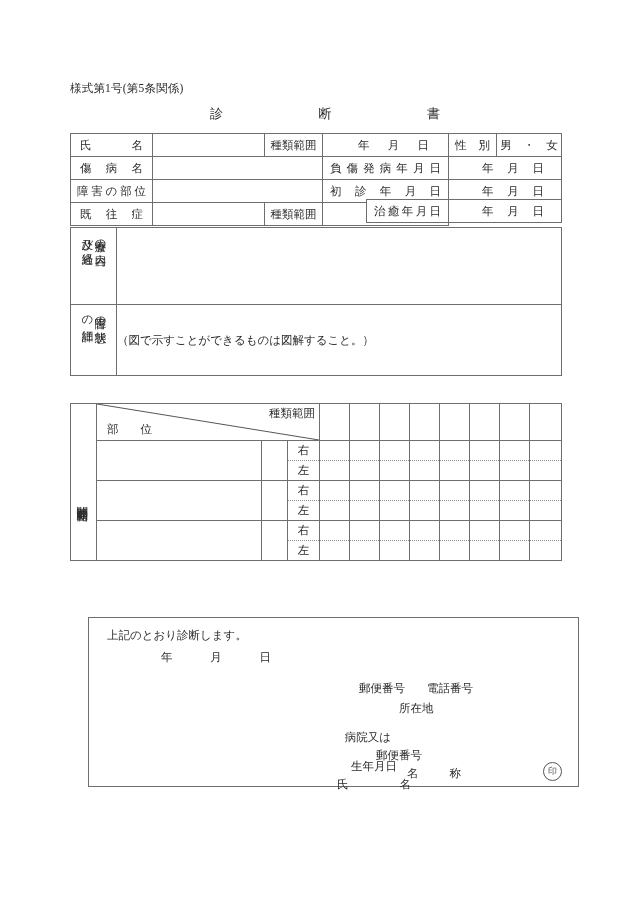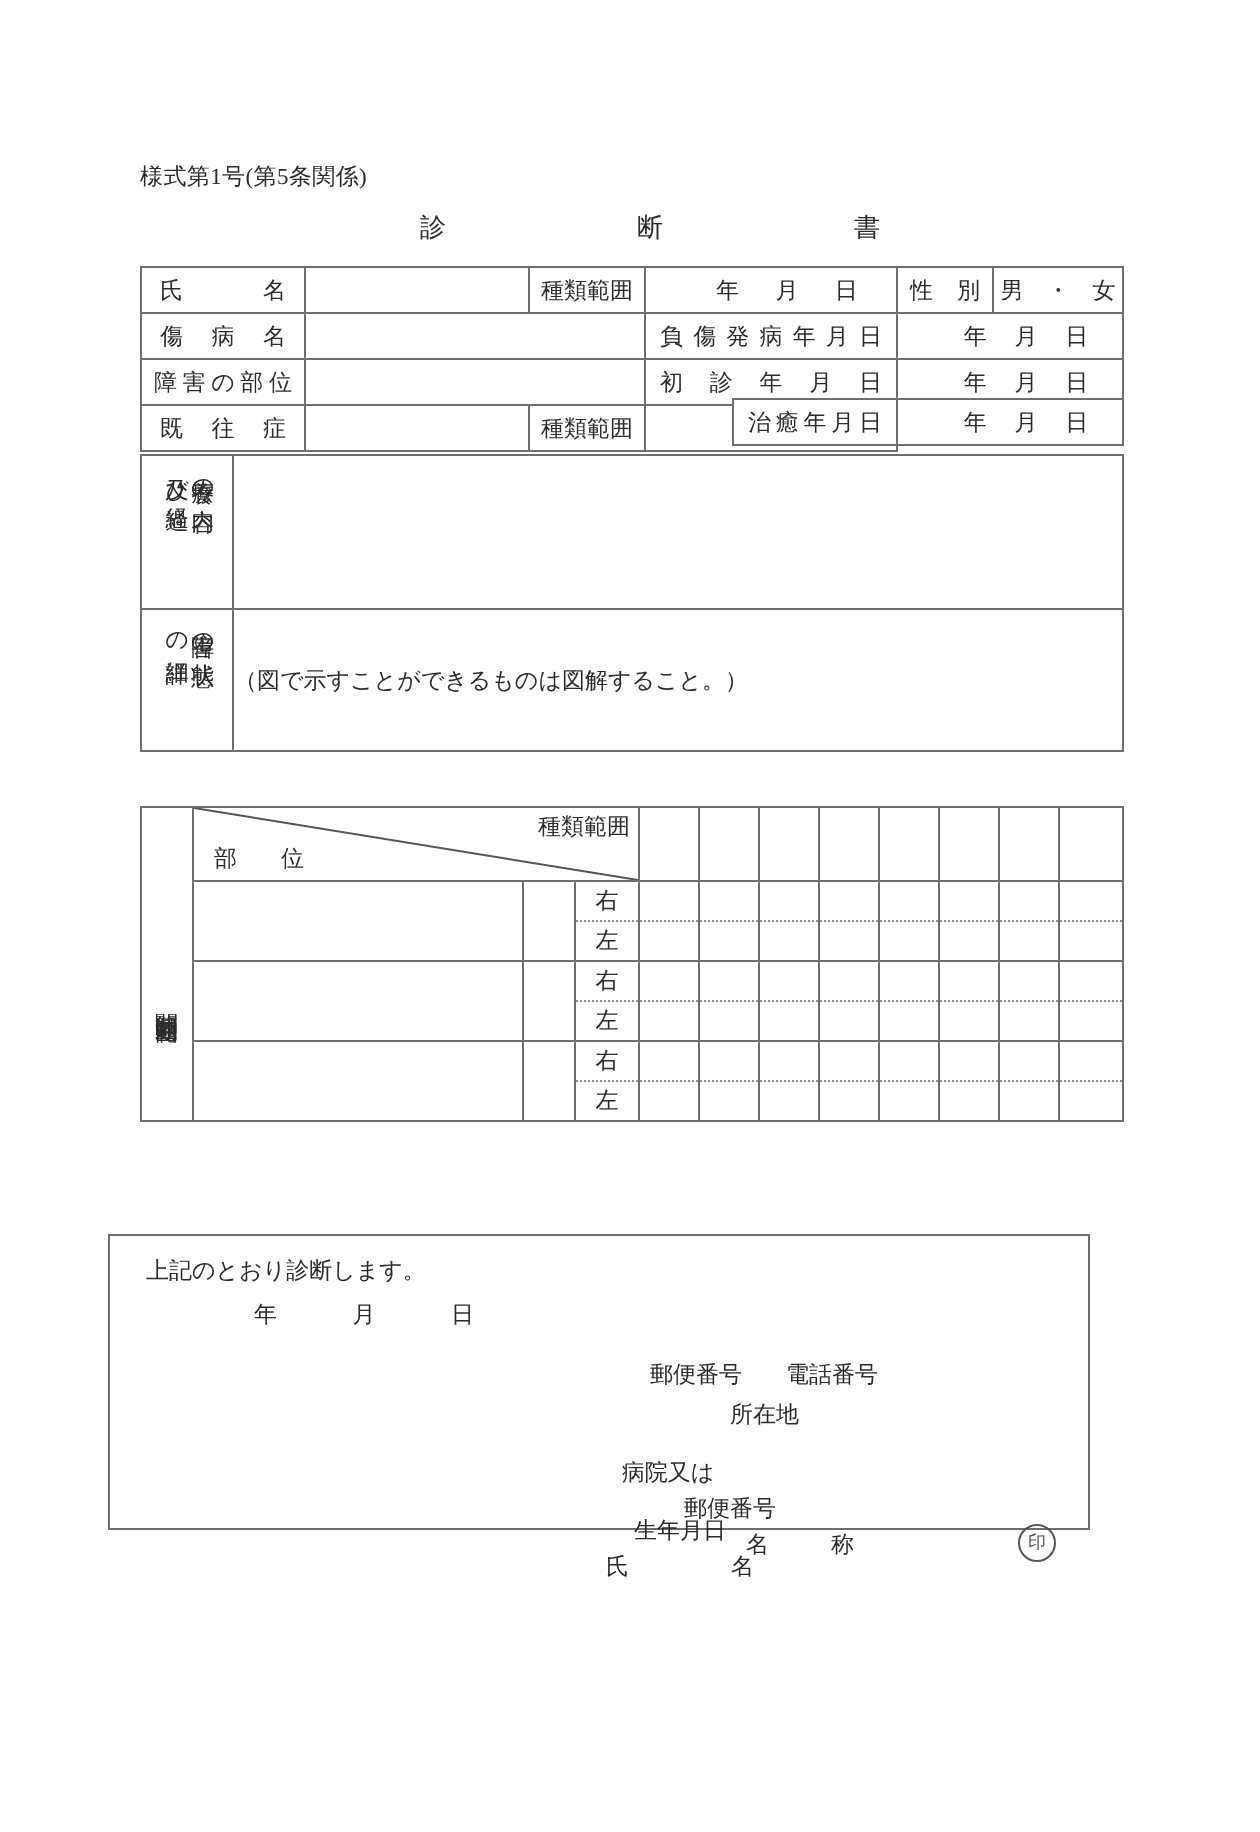--- a/index.html
+++ b/index.html
@@ -144,24 +144,24 @@
     position: absolute;
     left: 10px; bottom: 3px;
     font-size: 11.5px;
     white-space: nowrap;
   }
   .diag .t-part .gap { display: inline-block; width: 22px; }
 
   
   #bottom-box {
     position: absolute;
-    left: 54px;
+    left: 88px;
     top: 617px;
     width: 491px;
-    height: 148px;
+    height: 170px;
     border: 1px solid #6e6e6e;
     box-sizing: border-box;
     background: #ffffff;
   }
   #stmt-line {
     position: absolute;
     left: 18px; top: 10px;
     font-size: 11.5px;
   }
   #stmt-date {

